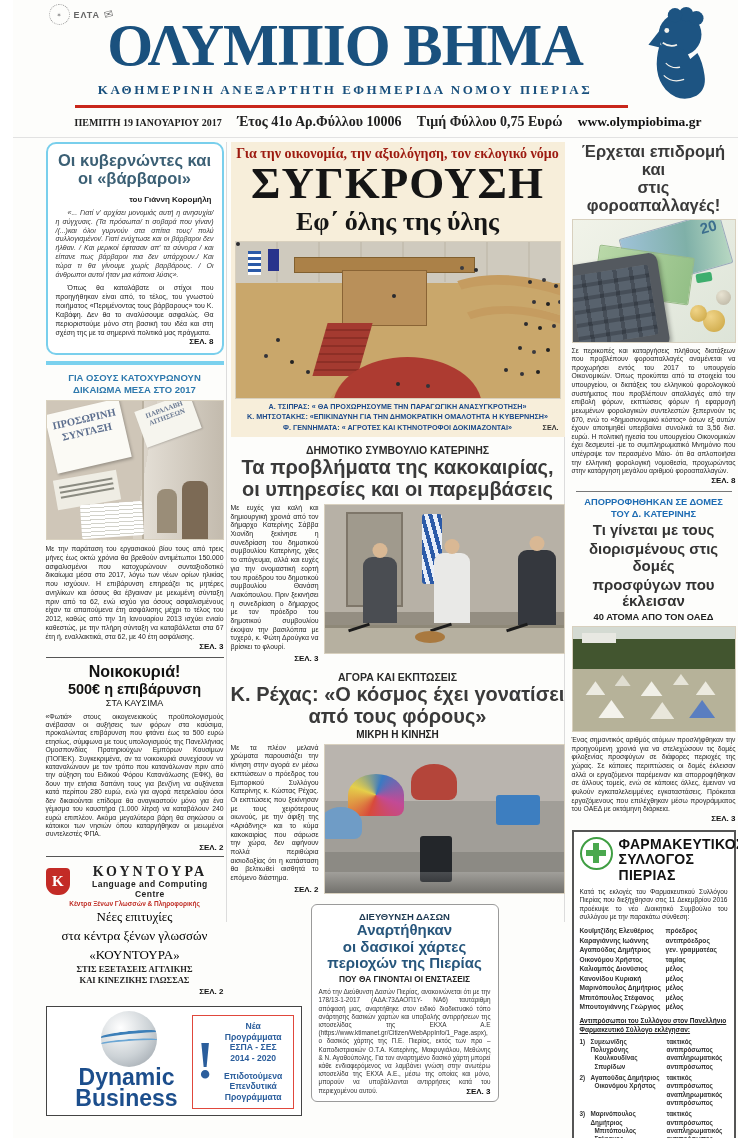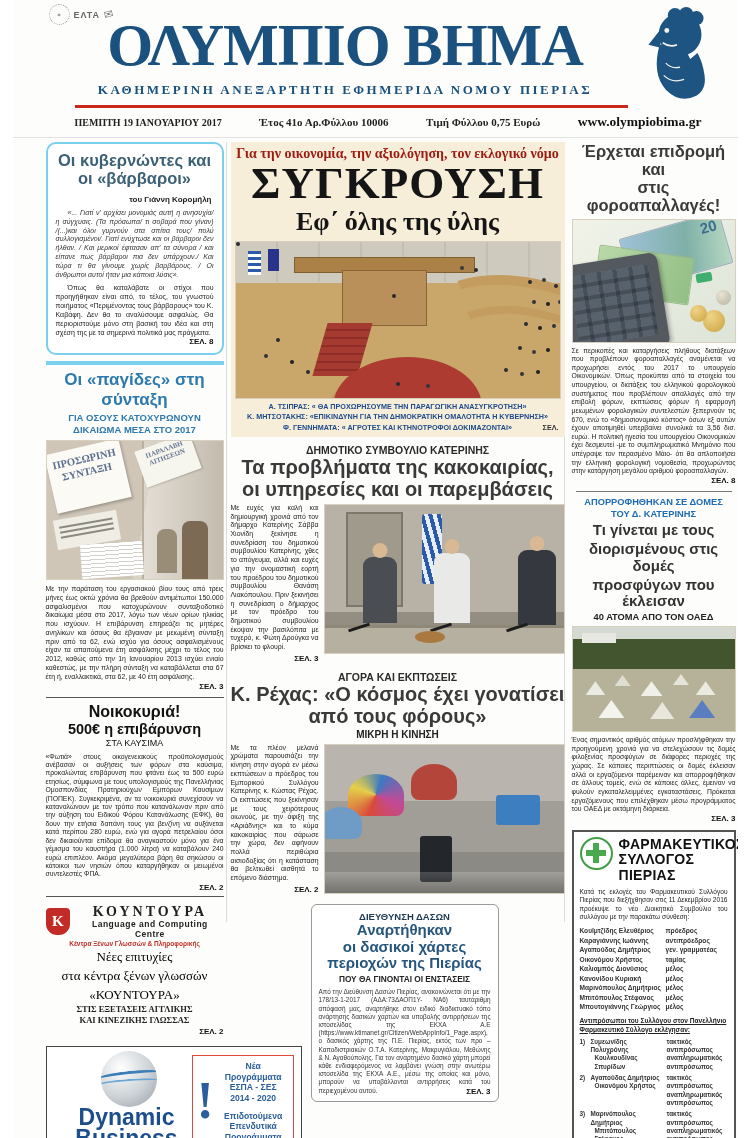--- a/index.html
+++ b/index.html
@@ -12,21 +12,21 @@
 .elta{position:absolute;left:36px;top:4px;display:flex;align-items:center;gap:4px}
 .elta-ring{width:21px;height:21px;border:1.5px dotted #999;border-radius:50%;display:flex;align-items:center;justify-content:center;font-size:6px;color:#888}
 .elta-name{font-size:9px;font-weight:bold;color:#666;letter-spacing:1px}
 .elta-wing{font-size:11px;color:#777;transform:rotate(-14deg)}
 .mast{position:absolute;left:58px;right:118px;top:16px;text-align:center}
 .mast .title{font-family:"Liberation Serif","DejaVu Serif",serif;font-size:59px;line-height:1;color:#1a517e;font-weight:bold;letter-spacing:-1px;white-space:nowrap}
 .mast .sub{margin-top:7px;font-family:"Liberation Serif","DejaVu Serif",serif;font-size:13px;font-weight:bold;color:#1a517e;letter-spacing:2.5px;white-space:nowrap}
 .zeus{position:absolute;right:14px;top:6px;width:94px;height:102px}
 .redline{position:absolute;left:62px;right:110px;top:105px;height:3px;background:#c9271b}
 .daterow{position:absolute;left:62px;right:36px;top:114px;display:flex;justify-content:space-between;align-items:baseline;font-family:"Liberation Serif","DejaVu Serif",serif;font-weight:bold;color:#222}
-.daterow .d1{font-size:10px}.daterow .d2,.daterow .d3{font-size:11px}
+.daterow .d1{font-size:10px}.daterow .d2,.daterow .d3{font-size:14px}
 .daterow .site{font-size:13.5px;color:#111}
 
 
 .cols{position:absolute;left:33px;top:142px;width:690px;display:flex;gap:7px;align-items:flex-start}
 .col-l{width:178px}.col-c{width:334px}.col-r{width:164px}
 .vr{position:absolute;top:142px;width:1px;height:780px;background:#dcdcdc}
 .pg{font-size:8px;font-weight:bold;text-align:right;color:#111}
 
 
 .opinion{border:2px solid #79cfec;border-radius:10px;padding:7px 8px;background:#fff}
@@ -215,21 +215,20 @@
 
       <div class="opinion">
         <div class="h">Οι κυβερνώντες και οι «βάρβαροι»</div>
         <div class="byl">του Γιάννη Κορομήλη</div>
         <p class="qt">«... Γιατί ν' αρχίσει μονομιάς αυτή η ανησυχία/ η σύγχυσις. (Τα πρόσωπα/ τι σοβαρά που γίναν) /(...)και όλοι γυρνούν στα σπίτια τους/ πολύ συλλογισμένοι/. Γιατί ενύχτωσε και οι βάρβαροι δεν ήλθαν. / Και μερικοί έφτασαν απ' τα σύνορα / και είπανε πως βάρβαροι πια δεν υπάρχουν./ Και τώρα τι θα γίνουμε χωρίς βαρβάρους. / Οι άνθρωποι αυτοί ήταν μια κάποια λύσις».</p>
         <p class="bd">Όπως θα καταλάβατε οι στίχοι που προηγήθηκαν είναι από, το τέλος, του γνωστού ποιήματος «Περιμένοντας τους βάρβαρους» του Κ. Καβάφη. Δεν θα το αναλύσουμε ασφαλώς. Θα περιοριστούμε μόνο στη βασική του ιδέα και στη σχέση της με τα σημερινά πολιτικά μας πράγματα.</p>
         <div class="pg">ΣΕΛ. 8</div>
       </div>
 
       <div class="pens">
-        <div class="h">Οι «παγίδες» στη σύνταξη</div>
         <div class="sub">
           <span>ΓΙΑ ΟΣΟΥΣ ΚΑΤΟΧΥΡΩΝΟΥΝ</span><br>
           <span>ΔΙΚΑΙΩΜΑ ΜΕΣΑ ΣΤΟ 2017</span>
         </div>
         <div class="photo ph-office">
           <div class="glass"></div>
           <div class="fig f1"></div>
           <div class="fig f2"></div>
           <div class="sign1">ΠΡΟΣΩΡΙΝΗ ΣΥΝΤΑΞΗ</div>
           <div class="sign2">ΠΑΡΑΛΑΒΗ ΑΙΤΗΣΕΩΝ</div>

